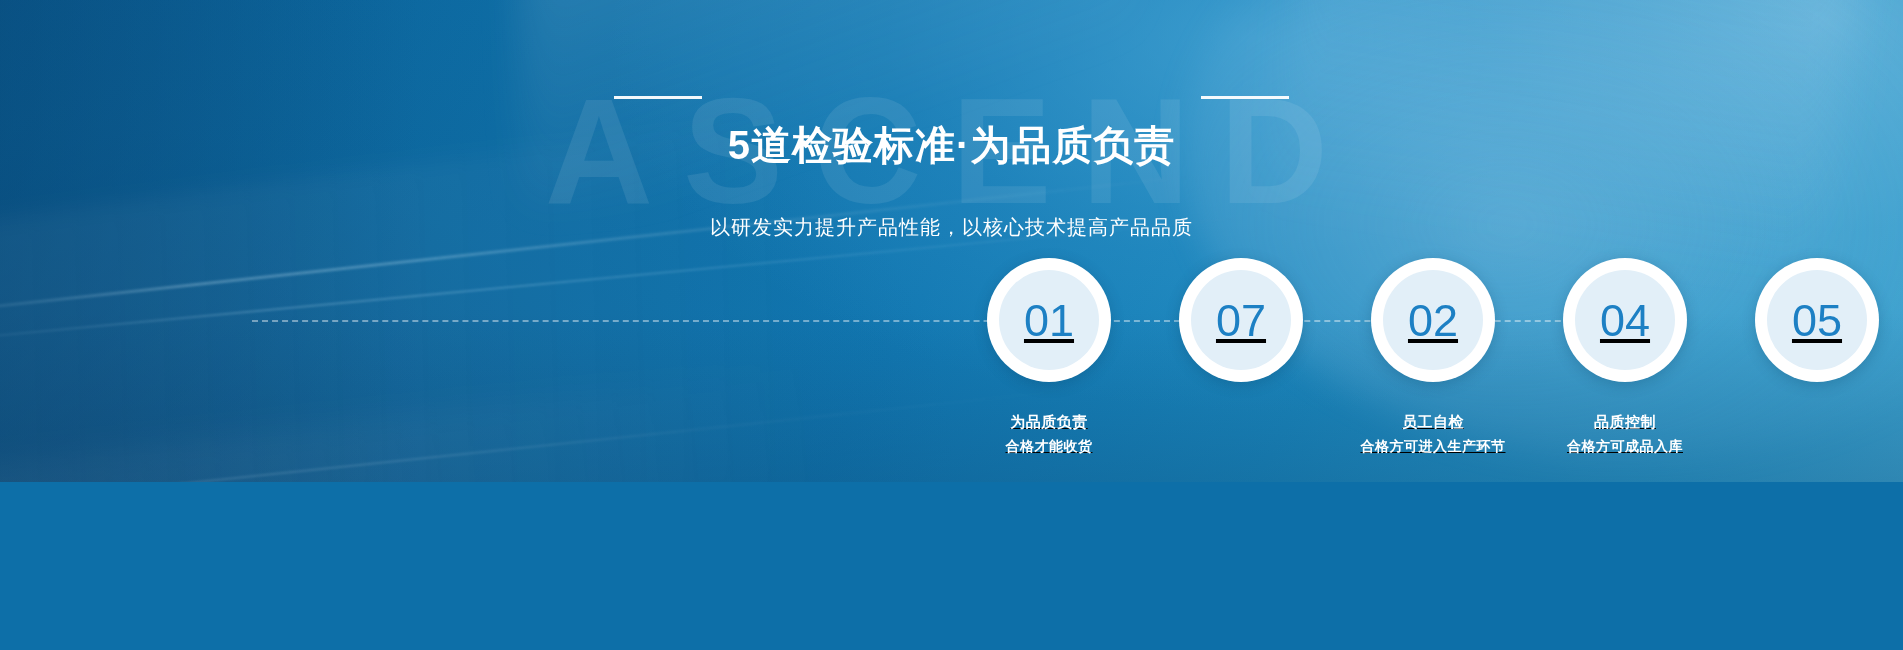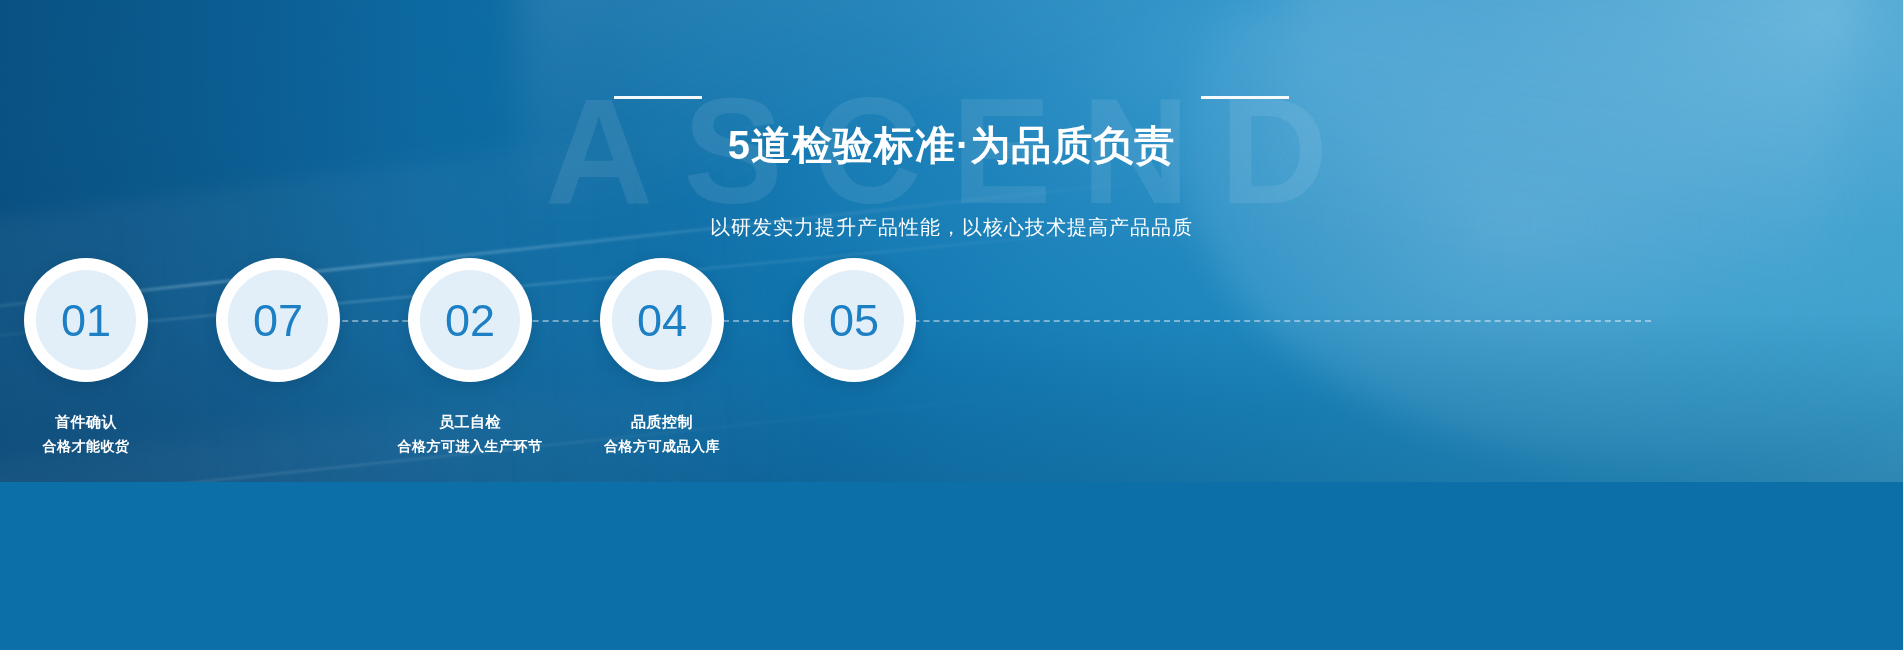--- a/index.html
+++ b/index.html
@@ -71,21 +71,21 @@
 
   
   .steps{
     position:absolute;left:0;right:0;top:258px;height:230px;
   }
   .track{
     position:absolute;left:252px;right:252px;top:62px;height:0;
     border-top:2px dashed rgba(255,255,255,0.42);
   }
   .steps-inner{
-    position:relative;display:flex;justify-content:flex-start;align-items:flex-start;gap:20px;
+    position:relative;display:flex;justify-content:flex-end;align-items:flex-start;gap:20px;text-decoration:underline;
   }
   .step{width:172px;display:flex;flex-direction:column;align-items:center;}
   .bubble{
     width:124px;height:124px;border-radius:50%;
     background:#ffffff;
     display:flex;align-items:center;justify-content:center;
     box-shadow:0 3px 14px rgba(4,48,84,0.22);
     position:relative;
   }
   .bubble-inner{
@@ -136,21 +136,21 @@
     <div class="track"></div>
     <div class="steps-inner">
 
       <div class="step">
         <div class="bubble">
           <div class="bubble-inner">
             <span class="num">01</span>
           </div>
         </div>
         <div class="caption">
-          <div class="cap-main">首件确认</div>
+          <div class="cap-main">为品质负责</div>
           <div class="cap-sub">合格才能收货</div>
         </div>
       </div>
 
       <div class="step">
         <div class="bubble">
           <div class="bubble-inner">
             <span class="num">07</span>
           </div>
         </div>

